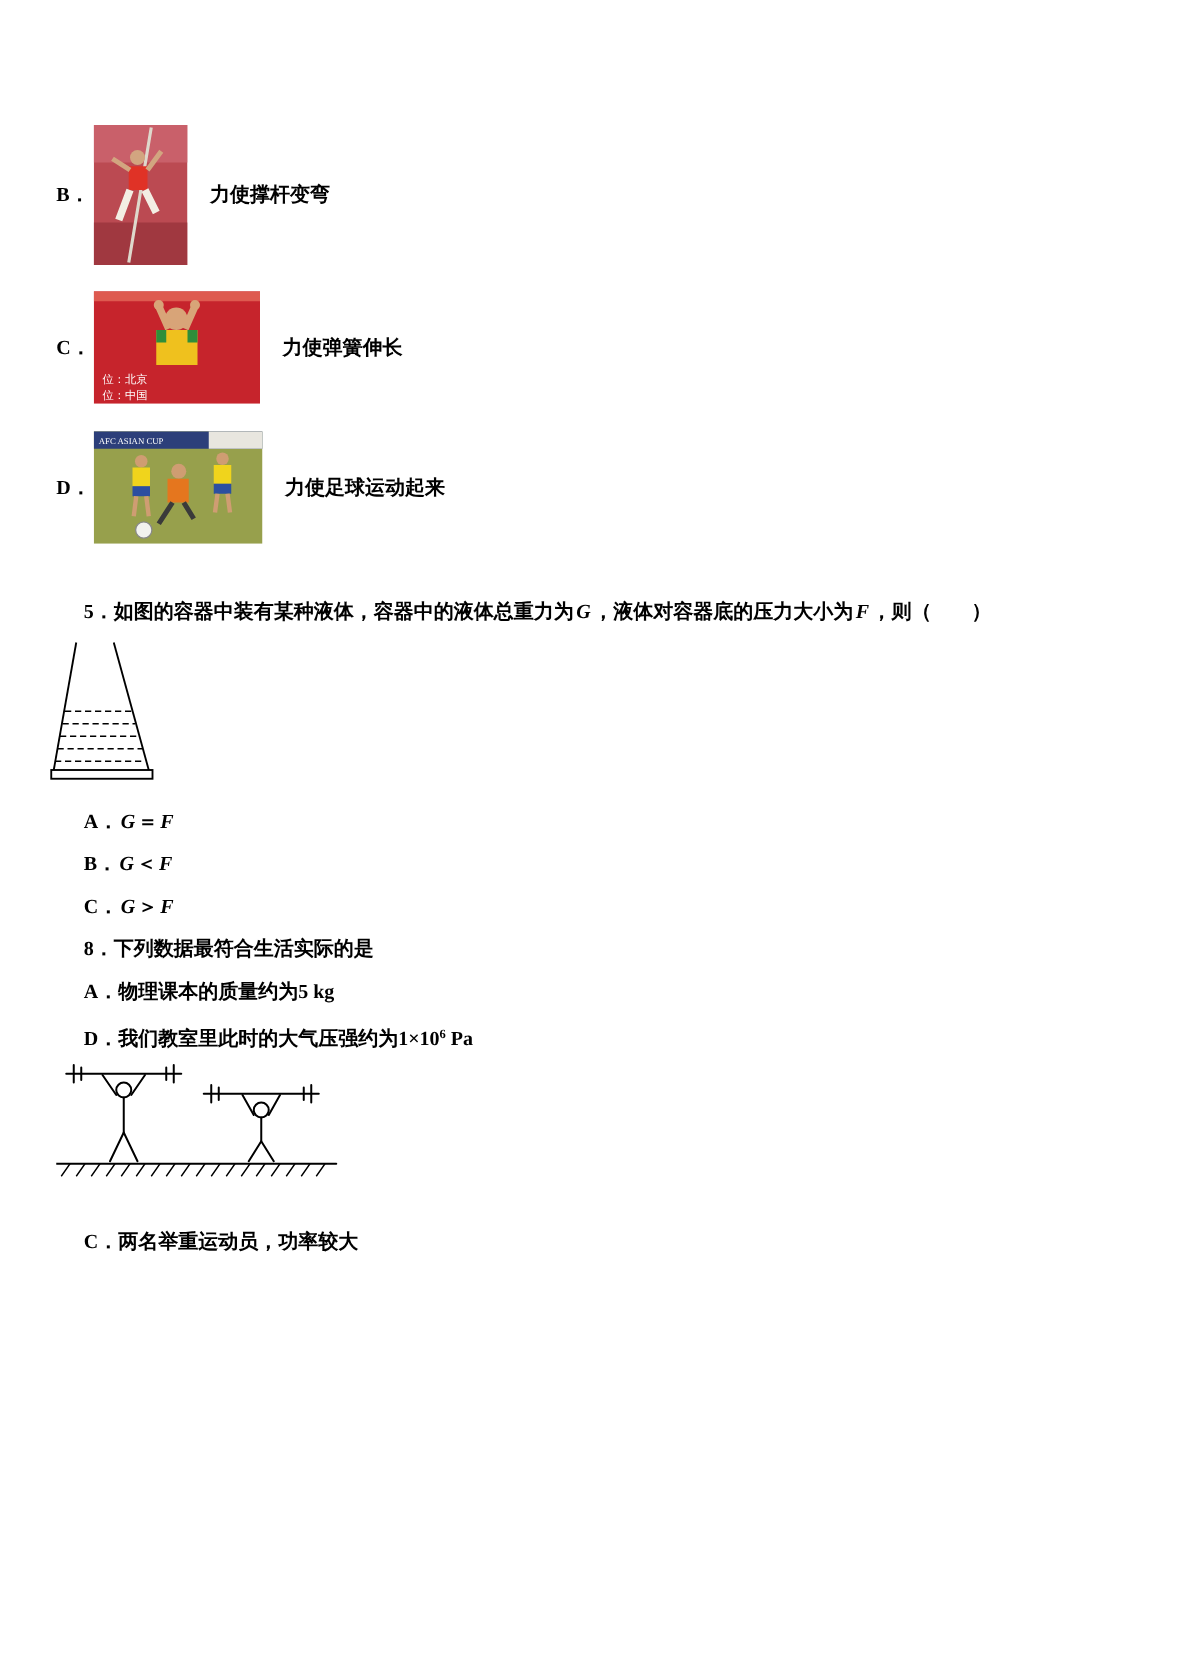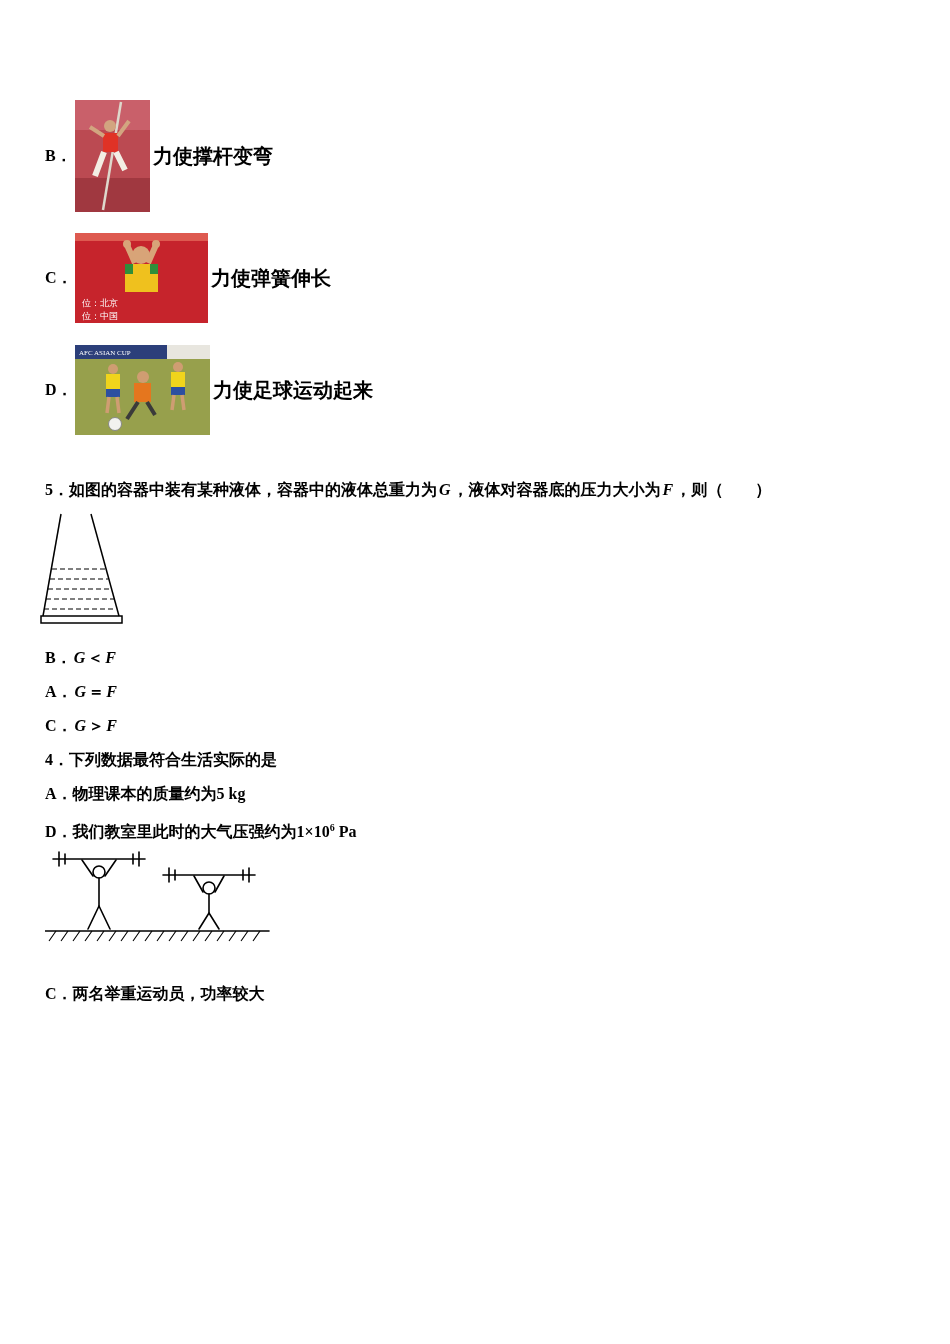--- a/index.html
+++ b/index.html
@@ -2,24 +2,24 @@
 <html><head>
 <meta charset="utf-8">
 <style>
   html,body{margin:0;padding:0;}
   body{
     width:950px;height:1344px;background:#ffffff;color:#000;
     font-family:"Liberation Serif","DejaVu Serif",serif;
     overflow:hidden;
   }
   .content{padding:0 45px;}
-  .line{height:34px;line-height:34px;font-size:16px;font-weight:700;white-space:nowrap;}
+  .line{height:34px;line-height:34px;font-size:16px;font-weight:700;white-space:nowrap;margin-left:22px;}
   .photo-row{display:flex;align-items:center;}
   .opt-letter{flex:0 0 30px;font-size:16px;font-weight:700;}
-  .caption{font-size:20px;font-weight:700;margin-left:3px;}
+  .caption{font-size:16px;font-weight:700;margin-left:18px;}
   .photo{display:block;flex:0 0 auto;}
   .var{font-style:italic;padding:0 2px;font-family:"Liberation Serif",serif;}
   sup{font-size:10px;}
   .grid2{display:grid;grid-template-columns:333px 1fr;}
   svg{display:block;}
 </style>
 </head>
 <body>
 
 <div class="content">
@@ -90,26 +90,26 @@
     <g stroke="#000" stroke-width="1.2" stroke-dasharray="5 3" fill="none">
       <path d="M13 58 L66 58"></path>
       <path d="M11 68 L69 68"></path>
       <path d="M9 78 L72 78"></path>
       <path d="M7 88 L75 88"></path>
       <path d="M5 98 L77 98"></path>
     </g>
   </svg>
 
   <div style="margin-top:10px">
+    <div class="line"><span>A．</span><span class="var">G</span><span>＝</span><span class="var">F</span></div>
     <div class="line"><span>B．</span><span class="var">G</span><span>＜</span><span class="var">F</span></div>
-    <div class="line"><span>A．</span><span class="var">G</span><span>＝</span><span class="var">F</span></div>
     <div class="line"><span>C．</span><span class="var">G</span><span>＞</span><span class="var">F</span></div>
   </div>
 
-  <div class="line">4．下列数据最符合生活实际的是</div>
+  <div class="line">8．下列数据最符合生活实际的是</div>
   <div class="line"><span>A．物理课本的质量约为5 kg</span></div>
   <div class="line"><span>D．我们教室里此时的大气压强约为1×10</span><sup>6</sup><span>&nbsp;Pa</span></div>
 
 
   <svg width="230" height="96" viewBox="0 0 230 96" style="margin-top:4px">
     <g stroke="#000" stroke-width="1.6" fill="none" stroke-linecap="round">
       <path d="M8 10 L100 10"></path>
       <path d="M14 3 L14 17 M20 5 L20 15 M88 5 L88 15 M94 3 L94 17"></path>
       <circle cx="54" cy="23" r="6" fill="#ffffff"></circle>
       <path d="M48 27 L37 11 M60 27 L71 11"></path>

